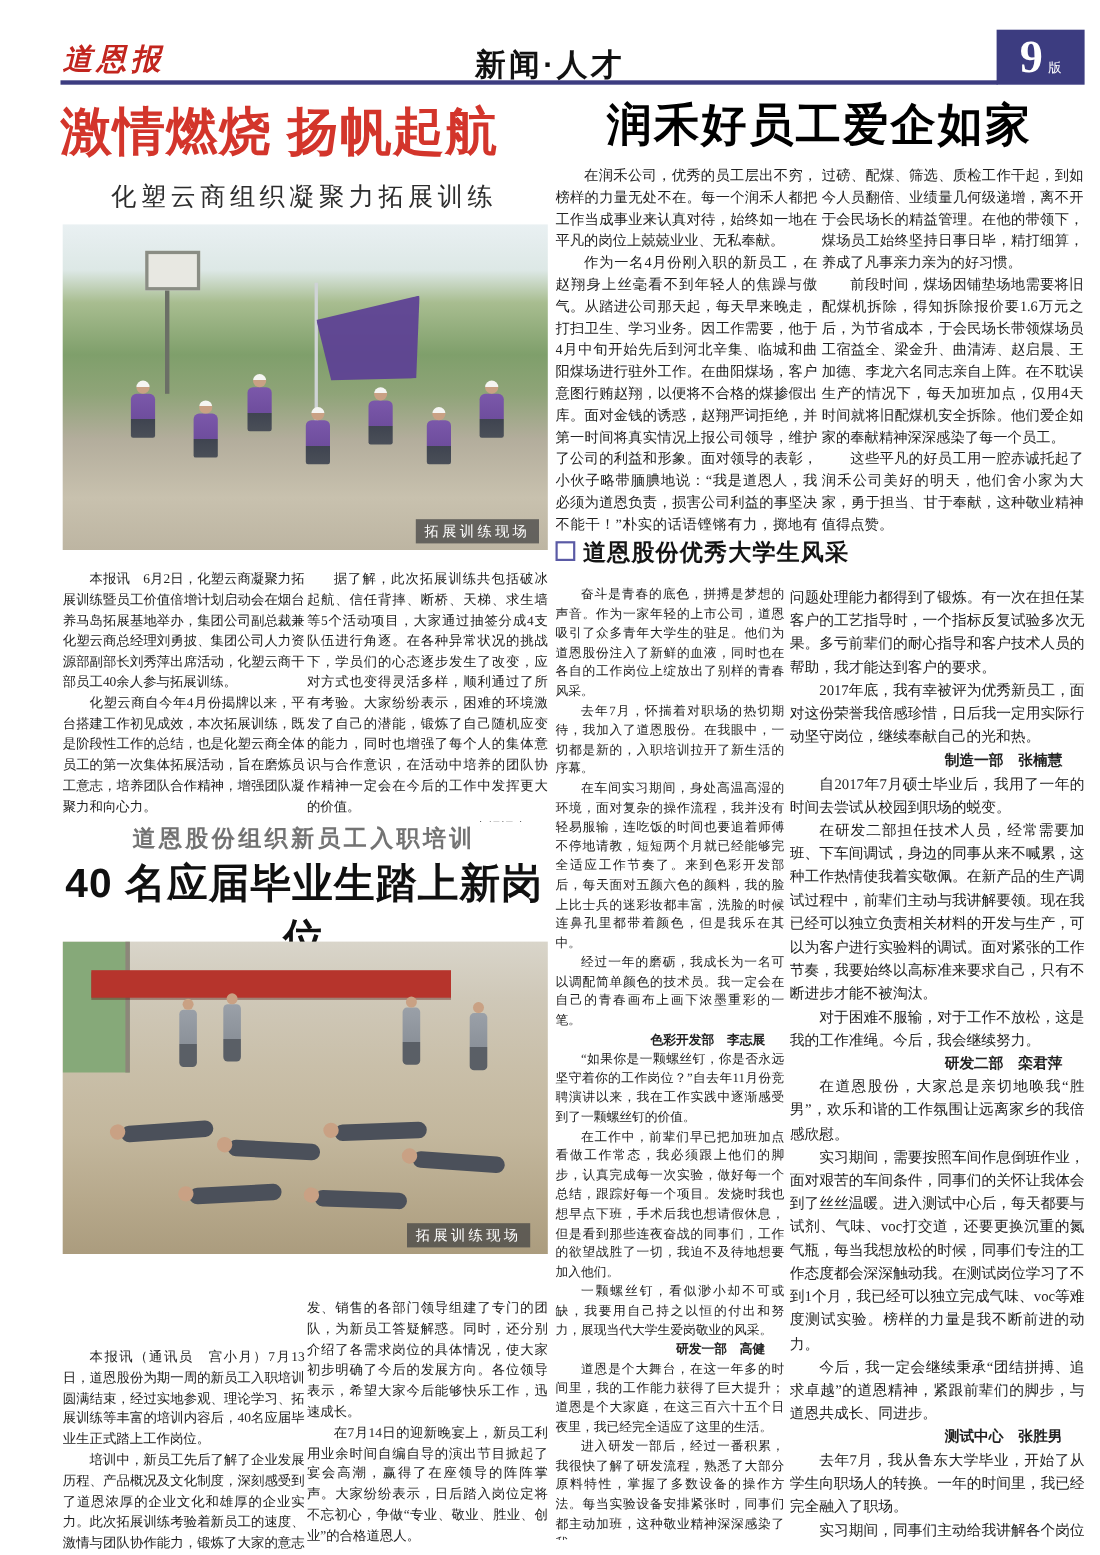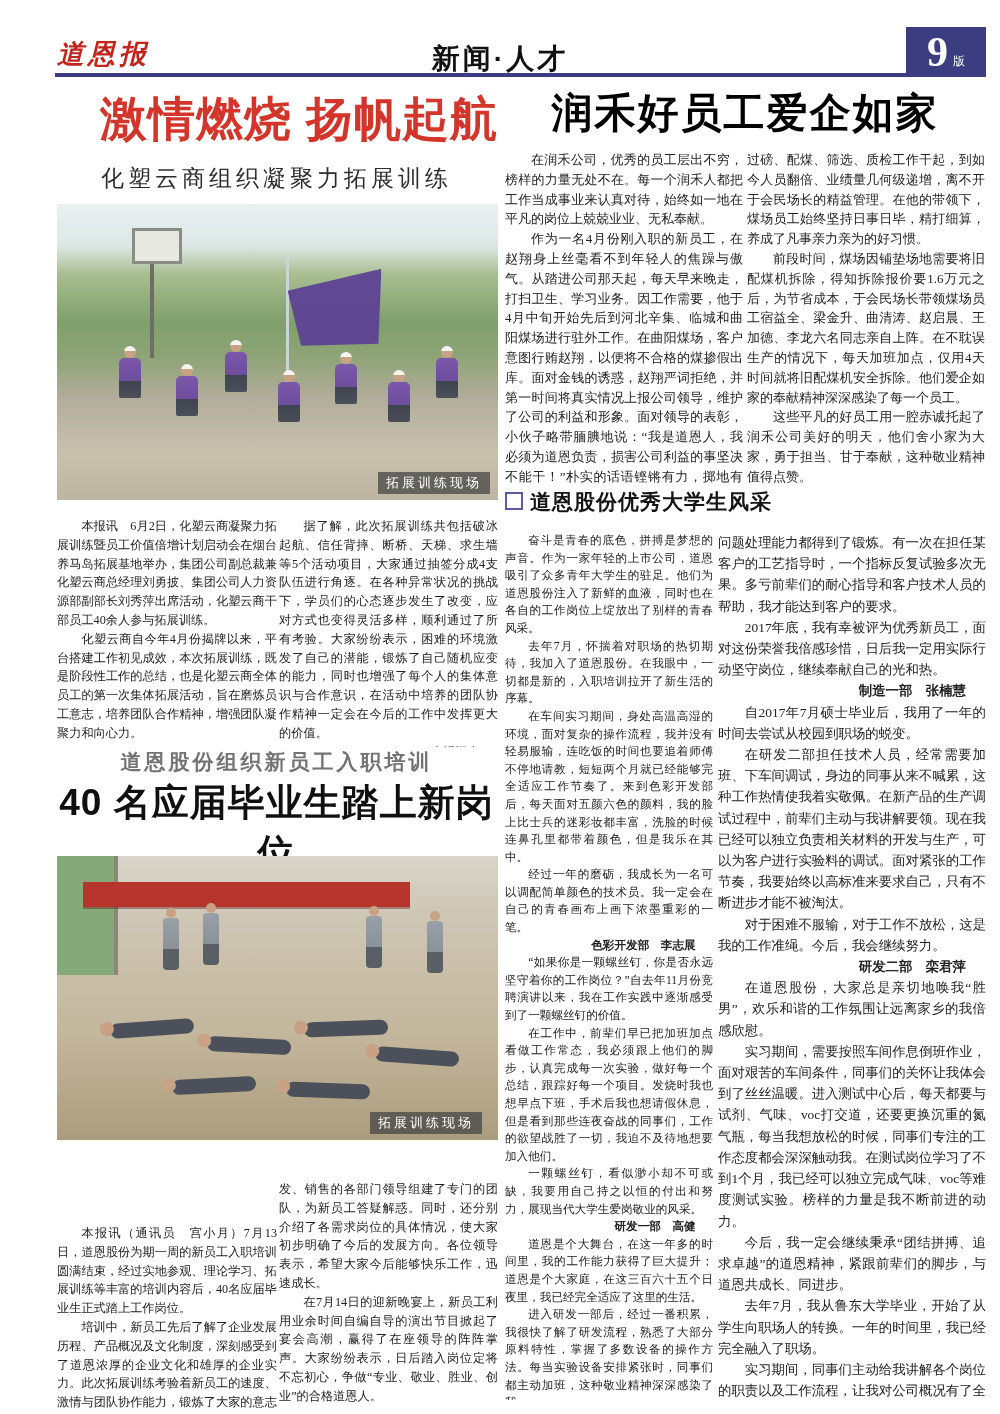--- a/index.html
+++ b/index.html
@@ -17,21 +17,21 @@
   .page-badge .pnum{font-size:42px;font-weight:bold;font-family:"Liberation Serif",serif;line-height:1;}
   .page-badge .plabel{font-size:12px;margin-left:5px;margin-top:18px;}
   
   .par{margin:0;text-indent:2em;text-align:justify;}
   .par.cont{text-indent:0;}
   .par.byline{text-align:right;text-indent:0;padding-right:1.5em;}
   .par.name{text-align:right;text-indent:0;font-weight:bold;padding-right:1.5em;
             font-family:Liberation Serif, serif;}
   .bodycol{position:absolute;overflow:hidden;}
   
-  .headA{position:absolute;left:55px;top:88px;width:443px;margin:0;text-align:right;
+  .headA{position:absolute;left:55px;top:88px;width:443px;margin:0;text-align:left;
          font-size:47px;font-weight:bold;color:#d3352b;letter-spacing:1px;
          font-family:"Liberation Sans", sans-serif;}
   .subA{position:absolute;left:55px;top:163px;width:443px;margin:0;text-align:center;
         font-size:23px;font-weight:normal;color:#2d2d2d;letter-spacing:4px;}
   .photo{position:absolute;overflow:hidden;}
   .photo1{left:57px;top:204px;width:441px;height:296px;
         background:linear-gradient(180deg,#e9f0f2 0%,#dde8e6 14%,#a8bd90 24%,#7f9f6b 40%,
                    #8fa478 52%,#b3ad9c 66%,#c8c1ae 84%,#bdb5a2 100%);}
   .photo2{left:57px;top:856px;width:441px;height:284px;
         background:linear-gradient(180deg,#d9d5ca 0%,#cfc8b8 18%,#c9bfa9 40%,
@@ -176,17 +176,18 @@
       <p class="par cont">问题处理能力都得到了锻炼。有一次在担任某客户的工艺指导时，一个指标反复试验多次无果。多亏前辈们的耐心指导和客户技术人员的帮助，我才能达到客户的要求。</p>
       <p class="par">2017年底，我有幸被评为优秀新员工，面对这份荣誉我倍感珍惜，日后我一定用实际行动坚守岗位，继续奉献自己的光和热。</p>
       <p class="par name">制造一部　张楠慧</p>
       <p class="par">自2017年7月硕士毕业后，我用了一年的时间去尝试从校园到职场的蜕变。</p>
       <p class="par">在研发二部担任技术人员，经常需要加班、下车间调试，身边的同事从来不喊累，这种工作热情使我着实敬佩。在新产品的生产调试过程中，前辈们主动与我讲解要领。现在我已经可以独立负责相关材料的开发与生产，可以为客户进行实验料的调试。面对紧张的工作节奏，我要始终以高标准来要求自己，只有不断进步才能不被淘汰。</p>
       <p class="par">对于困难不服输，对于工作不放松，这是我的工作准绳。今后，我会继续努力。</p>
       <p class="par name">研发二部　栾君萍</p>
       <p class="par">在道恩股份，大家总是亲切地唤我“胜男”，欢乐和谐的工作氛围让远离家乡的我倍感欣慰。</p>
       <p class="par">实习期间，需要按照车间作息倒班作业，面对艰苦的车间条件，同事们的关怀让我体会到了丝丝温暖。进入测试中心后，每天都要与试剂、气味、voc打交道，还要更换沉重的氮气瓶，每当我想放松的时候，同事们专注的工作态度都会深深触动我。在测试岗位学习了不到1个月，我已经可以独立完成气味、voc等难度测试实验。榜样的力量是我不断前进的动力。</p>
       <p class="par">今后，我一定会继续秉承“团结拼搏、追求卓越”的道恩精神，紧跟前辈们的脚步，与道恩共成长、同进步。</p>
+      <p class="par name">测试中心　张胜男</p>
       <p class="par">去年7月，我从鲁东大学毕业，开始了从学生向职场人的转换。一年的时间里，我已经完全融入了职场。</p>
       <p class="par">实习期间，同事们主动给我讲解各个岗位的职责以及工作流程，让我对公司概况有了全面的认识。加入研发部门后，面对各种仪器设备、操作技巧，我仿佛进入了一个完全陌生的世界，我必须付出十二分的努力。</p>
     </div>
 
 </div>
 
 </body></html>

